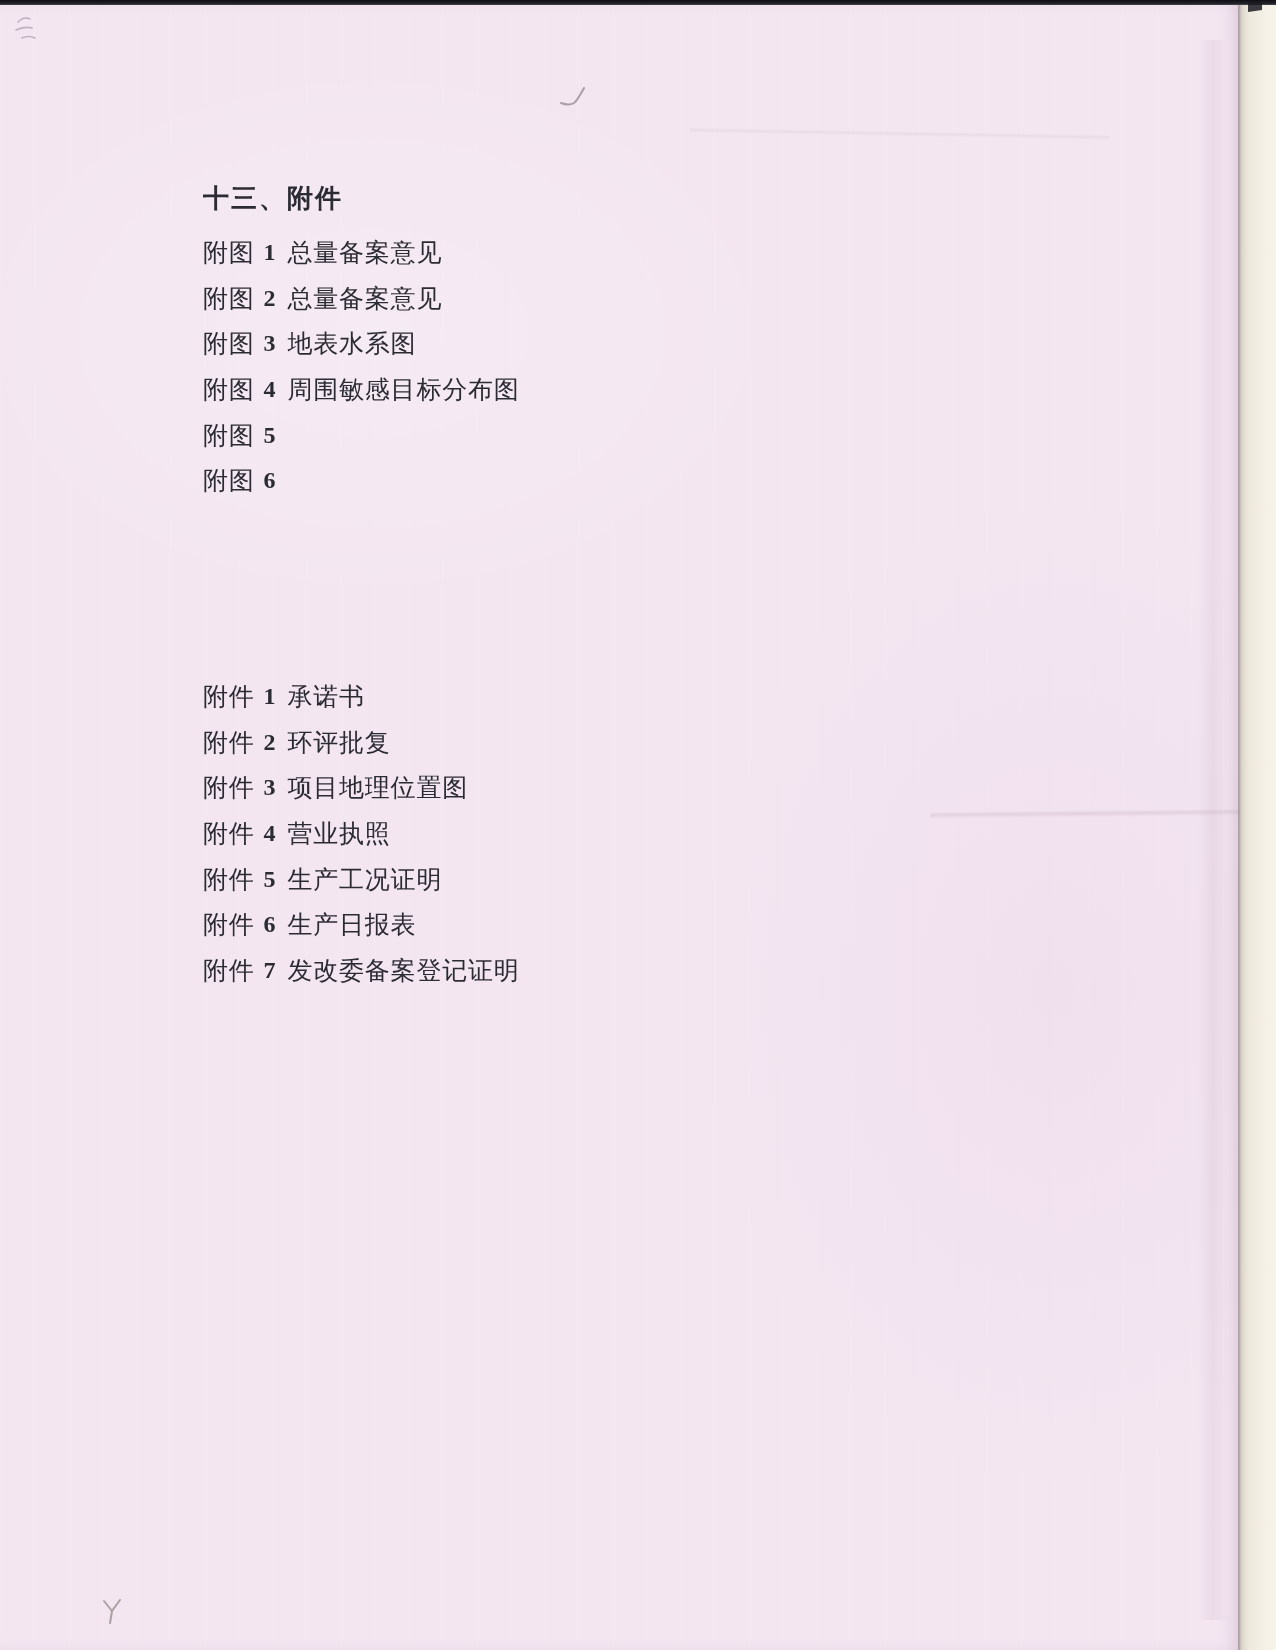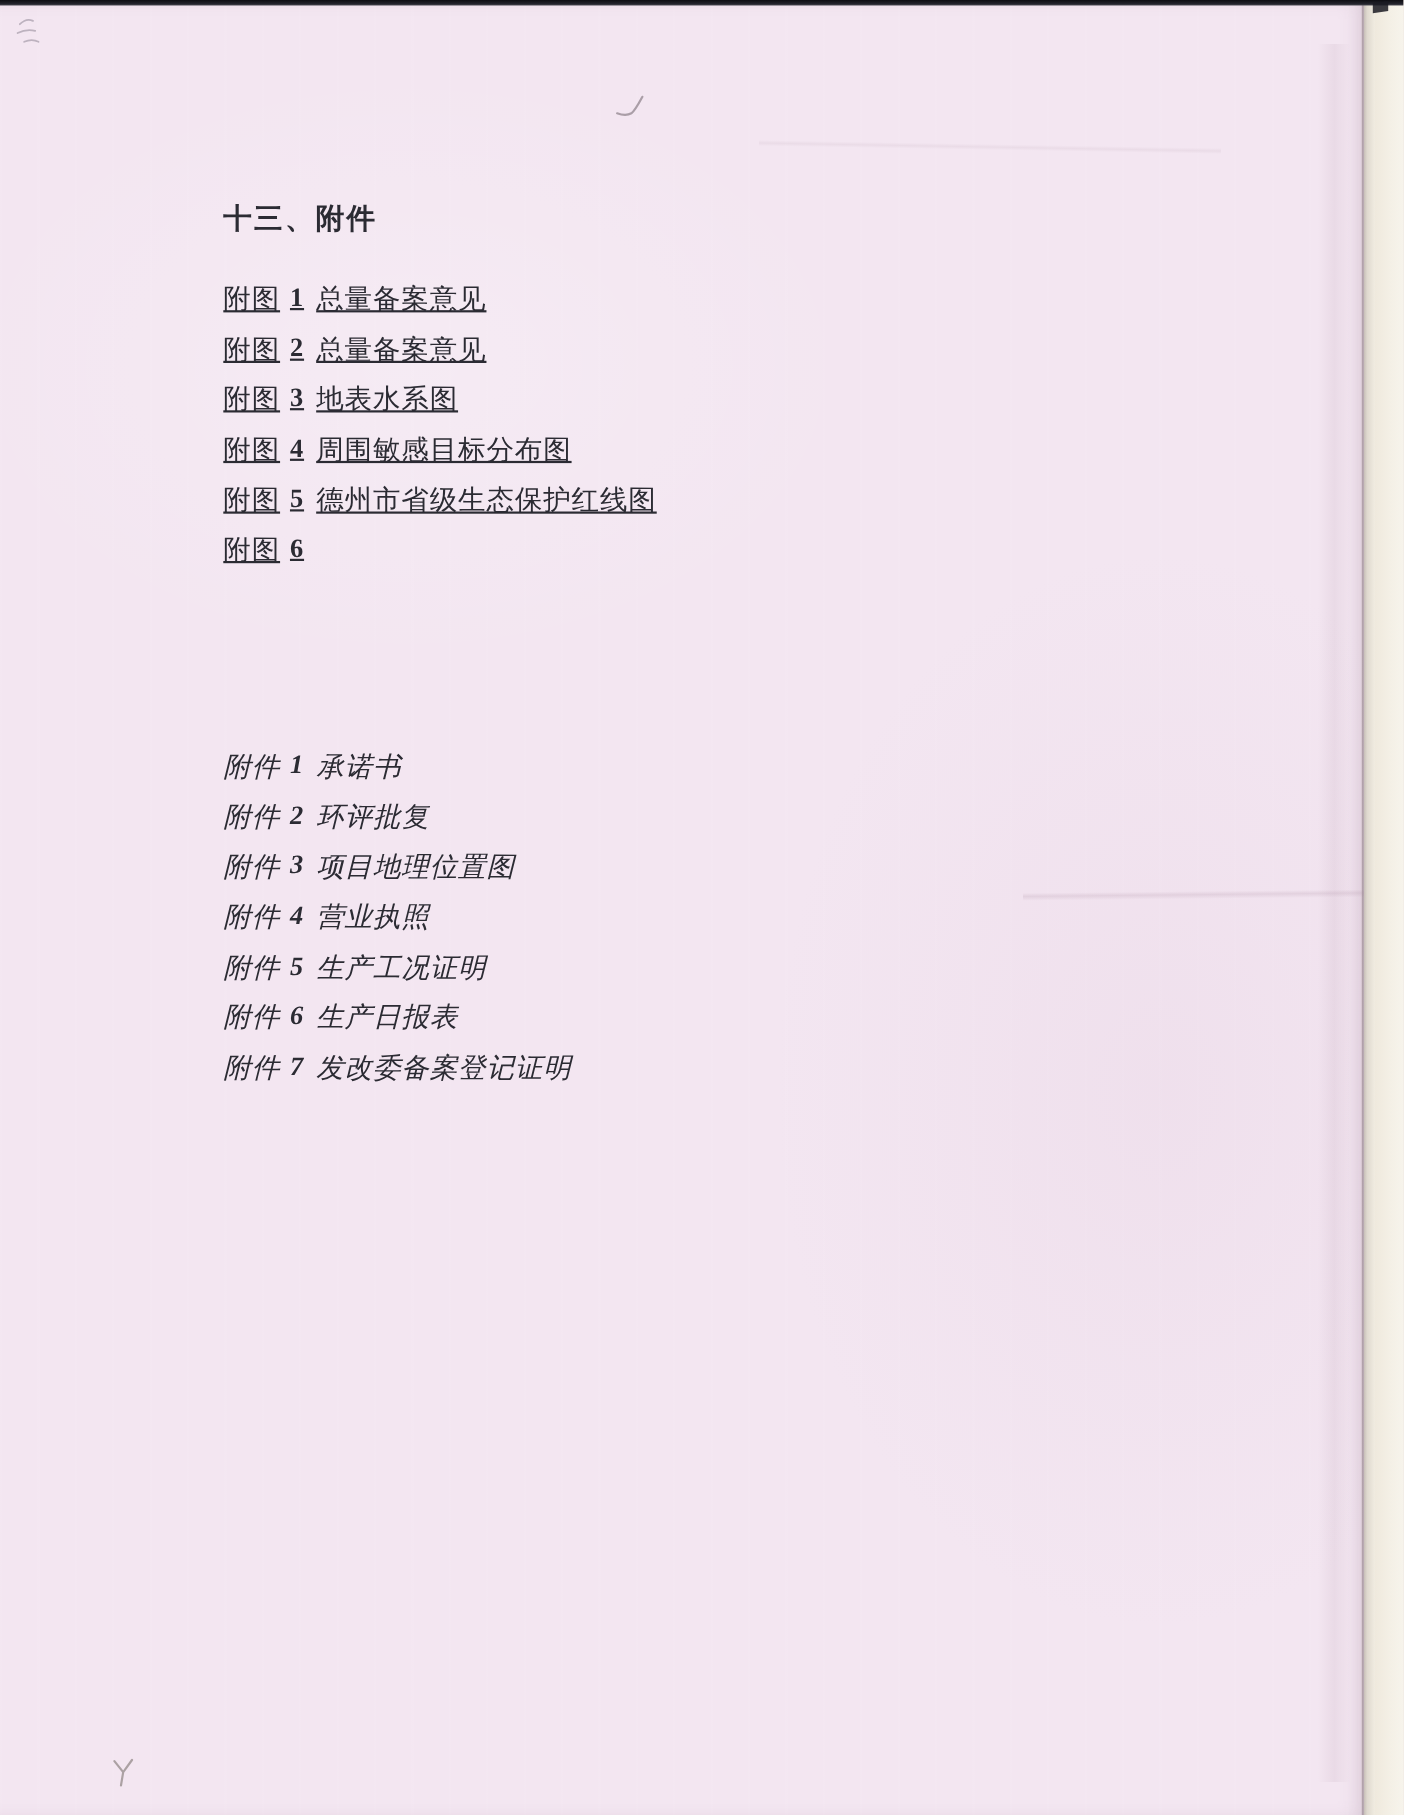--- a/index.html
+++ b/index.html
@@ -71,22 +71,22 @@
   .mark-check { left: 558px; top: 84px; }
   .mark-y-bottom { left: 100px; top: 1598px; }
   
   .content { position: absolute; left: 0; top: 0; width: 1240px; z-index: 5; color: var(--ink); }
   .section-heading {
     position: absolute; left: 203px; top: 181px;
     font-size: 26px; font-weight: 600; letter-spacing: 2px;
     color: var(--ink); white-space: nowrap;
   }
   .doc-list { position: absolute; left: 203px; list-style: none; }
-  .doc-list--figures { top: 249px; text-decoration: underline; }
-  .doc-list--attachments { top: 674px; font-style: italic; }
+  .doc-list--figures { top: 230px; }
+  .doc-list--attachments { top: 674px; }
   .doc-list li {
     height: 45.6px; display: flex; align-items: center;
     font-size: 25px; font-weight: 500; letter-spacing: 0.8px;
     white-space: nowrap; color: var(--ink);
   }
   .item-prefix { }
   .item-number { font-weight: 700; margin: 0 11px 0 9px; font-size: 24px; }
   .item-title { }
 </style>
 </head>
@@ -139,21 +139,20 @@
       <span class="item-title">地表水系图</span>
     </li>
     <li>
       <span class="item-prefix">附图</span>
       <span class="item-number">4</span>
       <span class="item-title">周围敏感目标分布图</span>
     </li>
     <li>
       <span class="item-prefix">附图</span>
       <span class="item-number">5</span>
-      <span class="item-title">德州市省级生态保护红线图</span>
     </li>
     <li>
       <span class="item-prefix">附图</span>
       <span class="item-number">6</span>
     </li>
   </ul>
 
   <ul class="doc-list doc-list--attachments">
     <li>
       <span class="item-prefix">附件</span>

